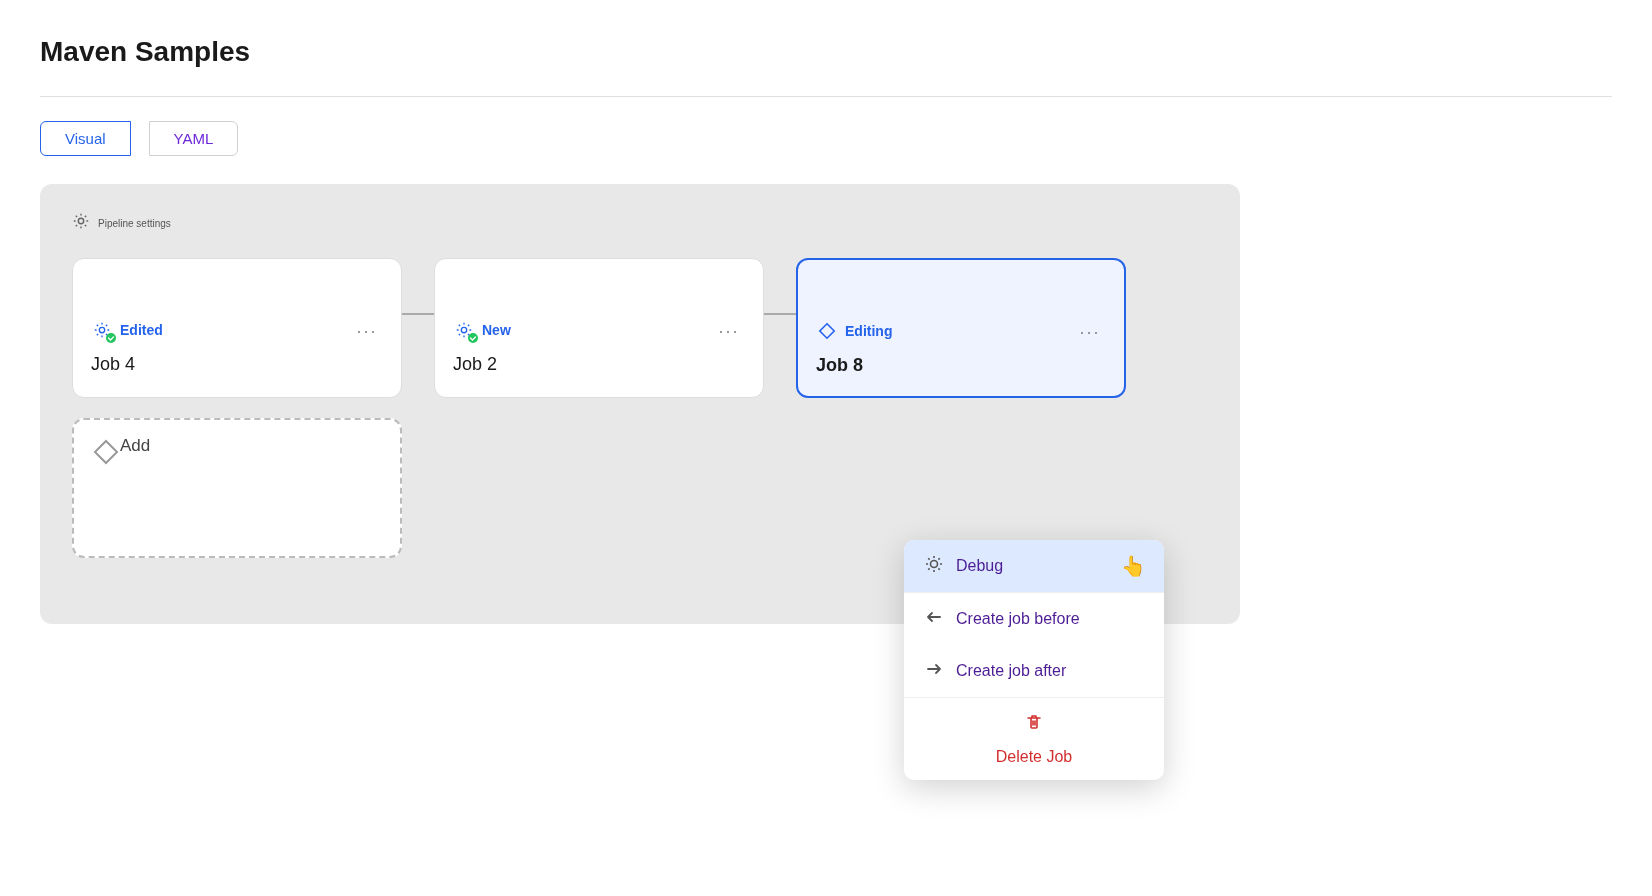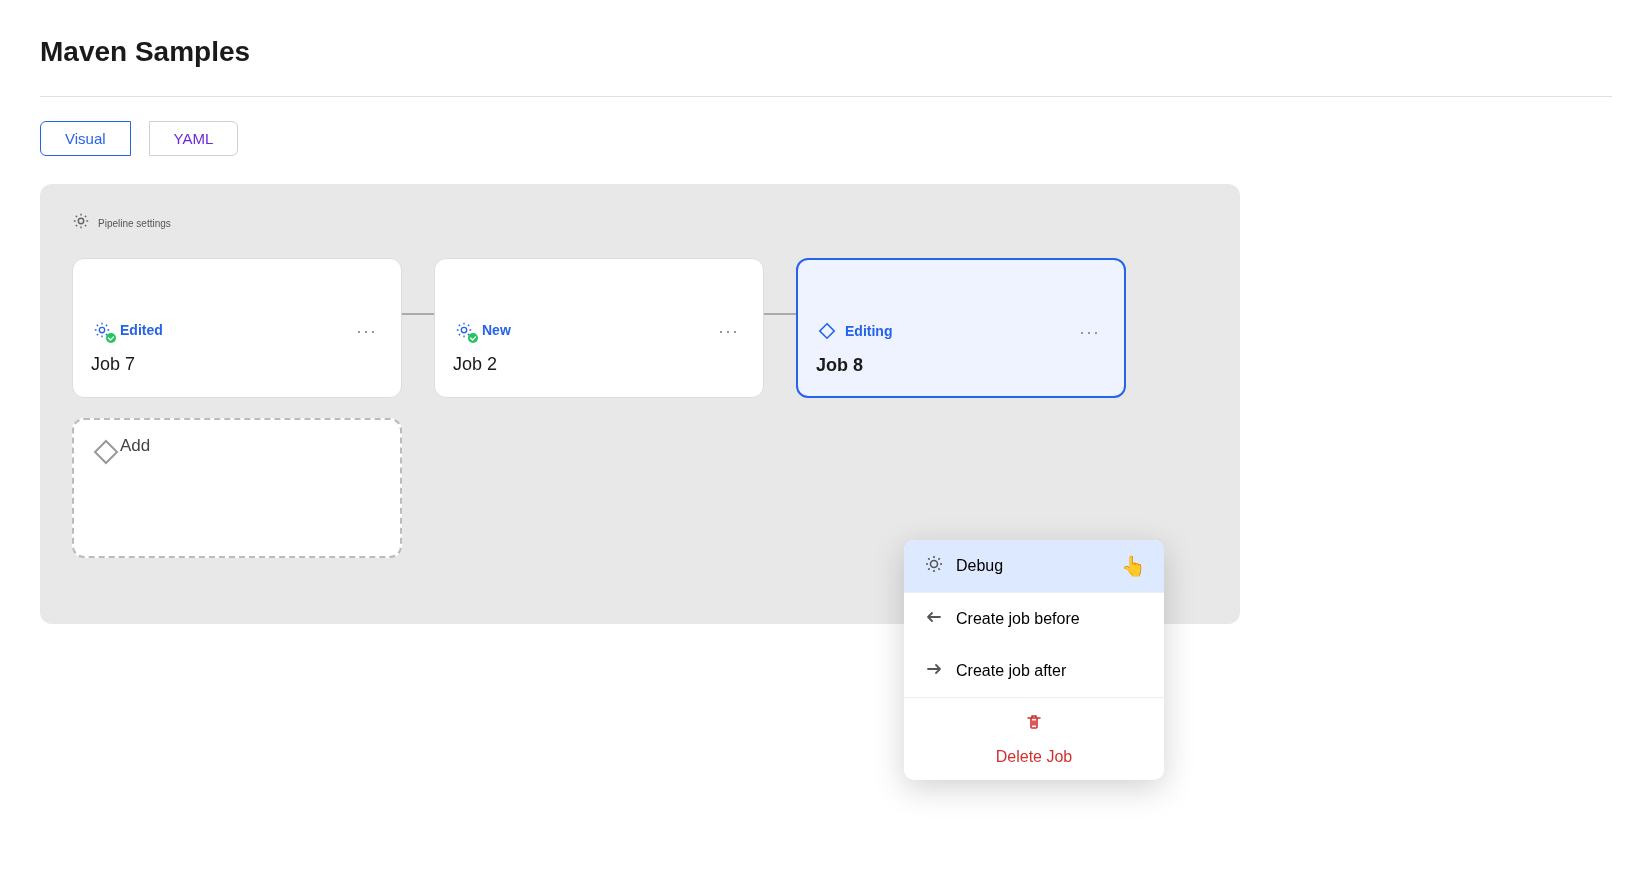--- a/index.html
+++ b/index.html
@@ -190,21 +190,21 @@
       box-shadow: 0 8px 32px rgba(0,0,0,0.18);
       z-index: 100;
       overflow: hidden;
     }
     .context-menu-item {
       display: flex;
       align-items: center;
       gap: 12px;
       padding: 14px 20px;
       font-size: 16px;
-      color: #000000;
+      color: #4c1d95;
       cursor: pointer;
       position: relative;
     }
     .context-menu-item.active { background: #dde9ff; }
     .context-menu-divider {
       height: 1px;
       background: #eee;
       margin: 0;
     }
     .context-menu-item.danger { color: #d32f2f; flex-direction: column; }
@@ -253,21 +253,21 @@
               </svg>
               <svg style="position:absolute;bottom:-2px;right:-3px;width:10px;height:10px;" viewBox="0 0 10 10">
                 <circle cx="5" cy="5" r="5" fill="#22c55e"></circle>
                 <path d="M2.5 5l2 2 3-3" stroke="#fff" stroke-width="1.3" fill="none" stroke-linecap="round"></path>
               </svg>
             </span>
             <span class="job-status-label">Edited</span>
           </div>
           <button class="more-btn">···</button>
         </div>
-        <div class="job-name">Job 7</div>
+        <div class="job-name">Job 4</div>
       </div>
 
       <div class="connector">
         <div class="connector-line"></div>
       </div>
 
       <div class="job-card">
         <div class="job-card-header">
           <div class="job-card-title-row">
             <span class="icon-badge">

